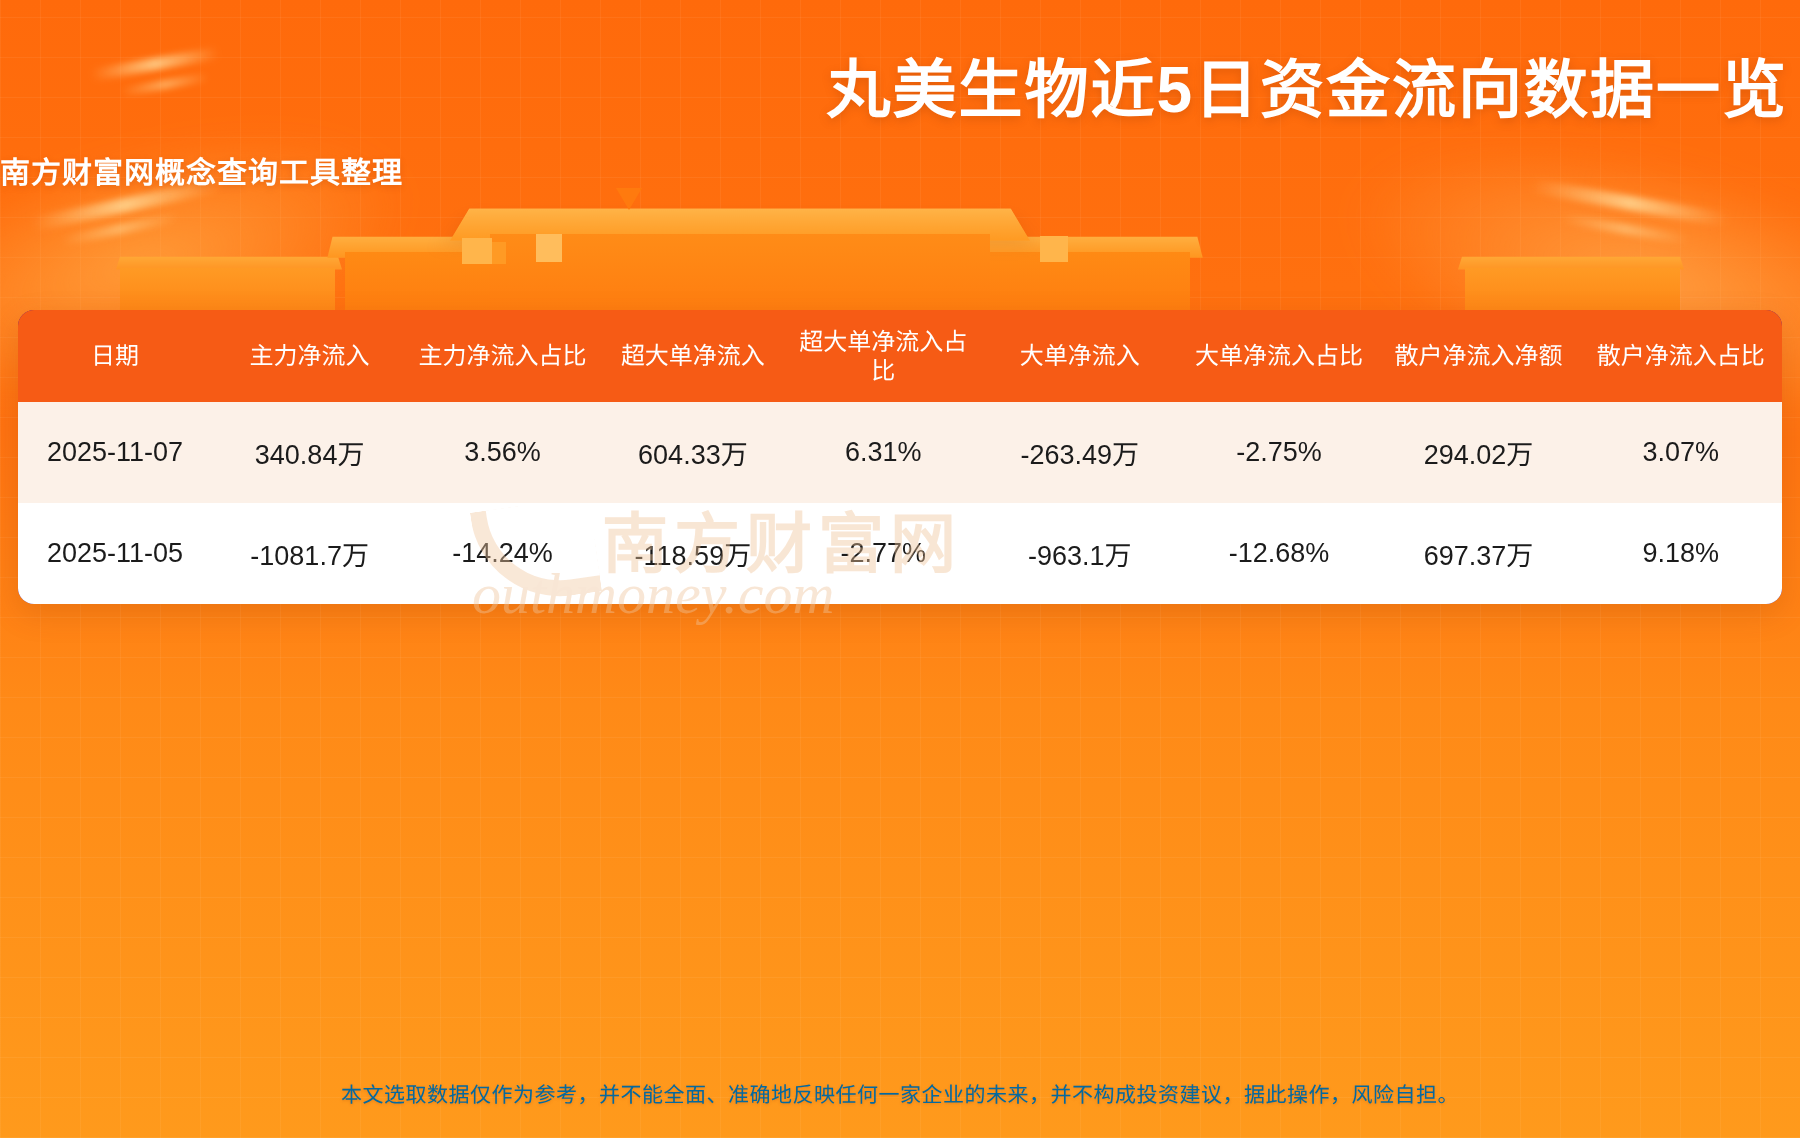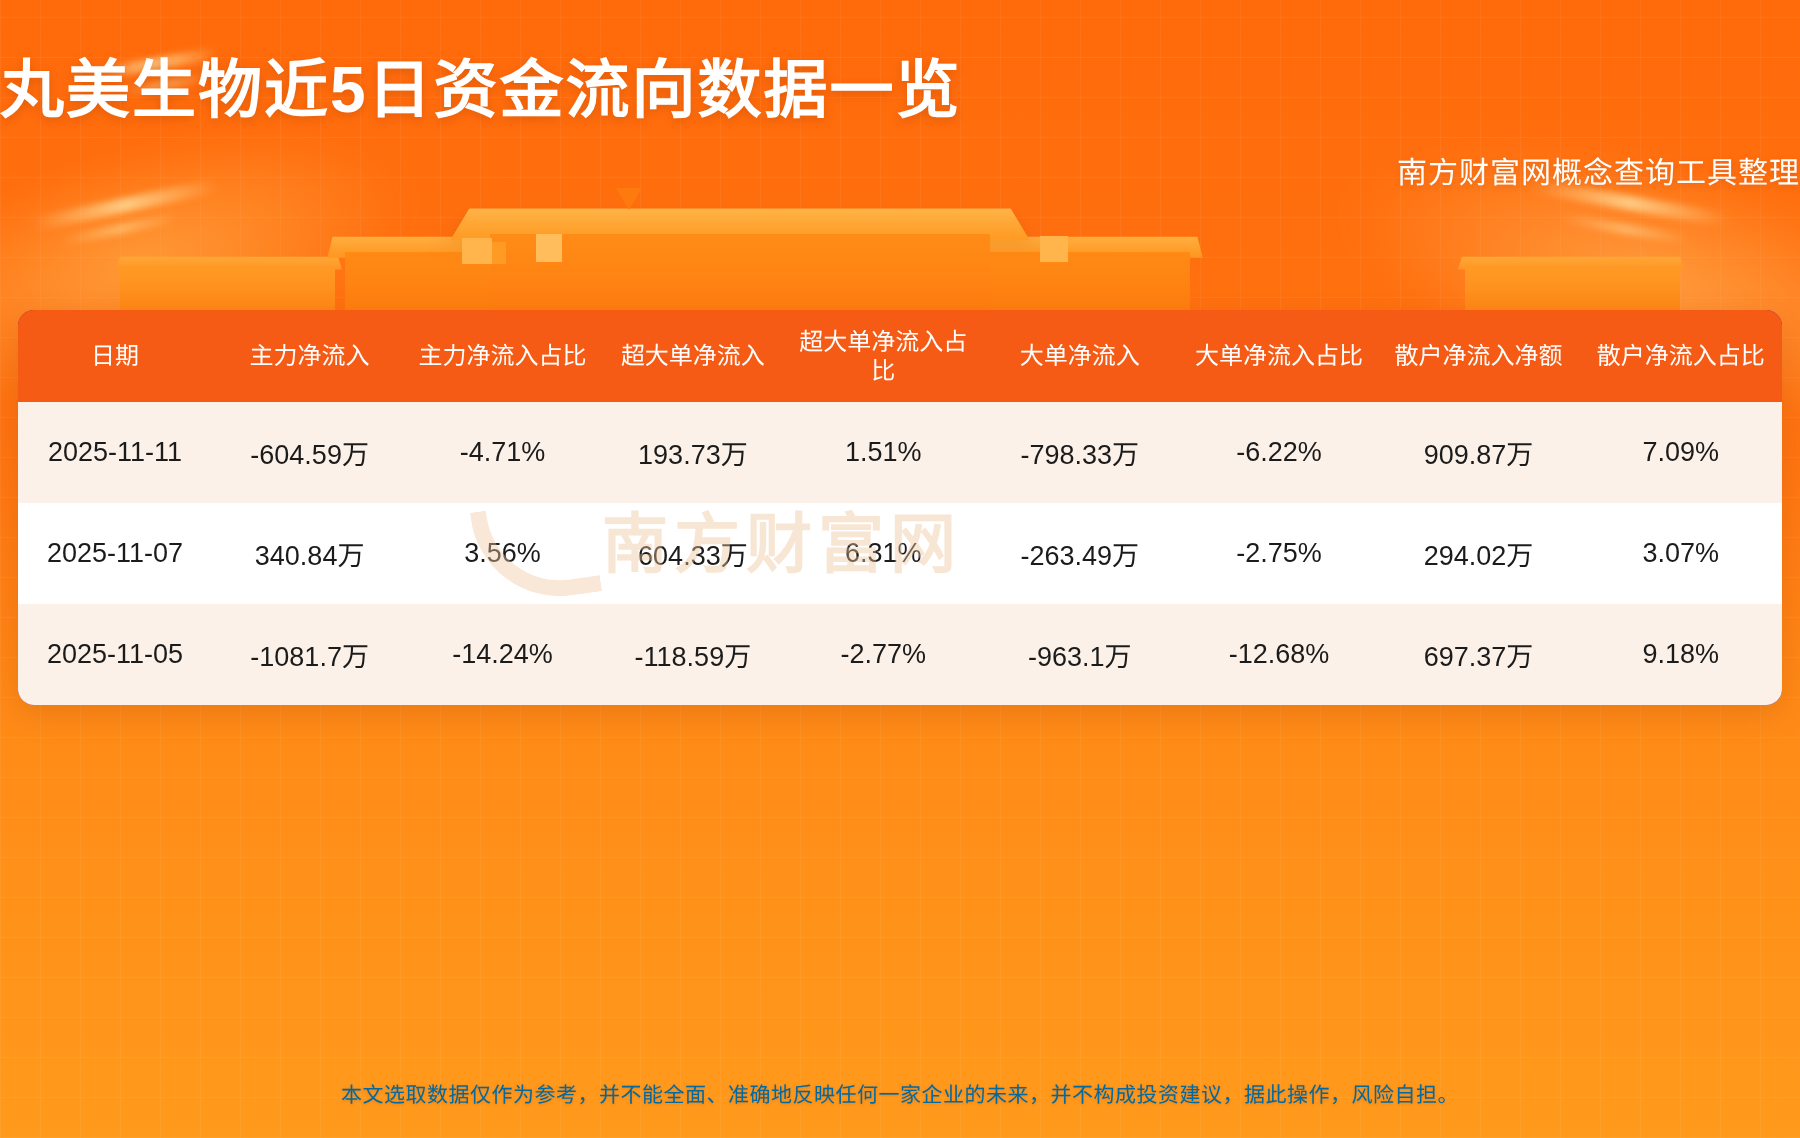--- a/index.html
+++ b/index.html
@@ -104,28 +104,28 @@
   .c3{ left:1040px; top:46px; }
   .c3 .f1{ width:28px; height:26px; background:#FFB54B; }
   .notch{
     position:absolute; left:616px; top:-2px; width:26px; height:22px;
     background:#FF7A0E; clip-path:polygon(0 0,100% 0,50% 100%);
   }
 
   
   .title{
     position:absolute; top:38px; left:0; right:12px;
-    text-align:left; color:#FFFFFF;
+    text-align:right; color:#FFFFFF;
     font-size:64px; font-weight:bold; letter-spacing:2px;
     text-shadow:0 3px 10px rgba(150,55,0,.28);
   }
   .subtitle{
     position:absolute; top:148px; left:0; right:0;
-    text-align:right; color:#FFFFFF;
-    font-size:30px; font-weight:normal; letter-spacing:1px;
+    text-align:left; color:#FFFFFF;
+    font-size:30px; font-weight:bold; letter-spacing:1px;
     text-shadow:0 2px 6px rgba(150,55,0,.22);
   }
 
   
   .card{
     position:absolute; left:18px; top:310px; width:1764px;
     border-radius:16px;
     overflow:hidden;
     background:#4c1d95;
     box-shadow:0 10px 30px rgba(140,55,0,.18);
@@ -263,31 +263,20 @@
         <th>超大单净流入</th>
         <th>超大单净流入占比</th>
         <th>大单净流入</th>
         <th>大单净流入占比</th>
         <th>散户净流入净额</th>
         <th>散户净流入占比</th>
       </tr>
     </thead>
     <tbody id="table-body">
         <tr>
-          <td>2025-11-11</td>
-          <td>-604.59万</td>
-          <td>-4.71%</td>
-          <td>193.73万</td>
-          <td>1.51%</td>
-          <td>-798.33万</td>
-          <td>-6.22%</td>
-          <td>909.87万</td>
-          <td>7.09%</td>
-        </tr>
-        <tr>
           <td>2025-11-07</td>
           <td>340.84万</td>
           <td>3.56%</td>
           <td>604.33万</td>
           <td>6.31%</td>
           <td>-263.49万</td>
           <td>-2.75%</td>
           <td>294.02万</td>
           <td>3.07%</td>
         </tr>
@@ -302,15 +291,16 @@
           <td>697.37万</td>
           <td>9.18%</td>
         </tr>
       </tbody>
   </table>
 </div>
 
 <div class="watermark">
   <div class="wm-swoosh"></div>
   <div class="wm-cn">南方财富网</div>
+  <div class="wm-en">outhmoney.com</div>
 </div>
 
 <div class="footer">本文选取数据仅作为参考，并不能全面、准确地反映任何一家企业的未来，并不构成投资建议，据此操作，风险自担。</div>
 
 </body></html>

